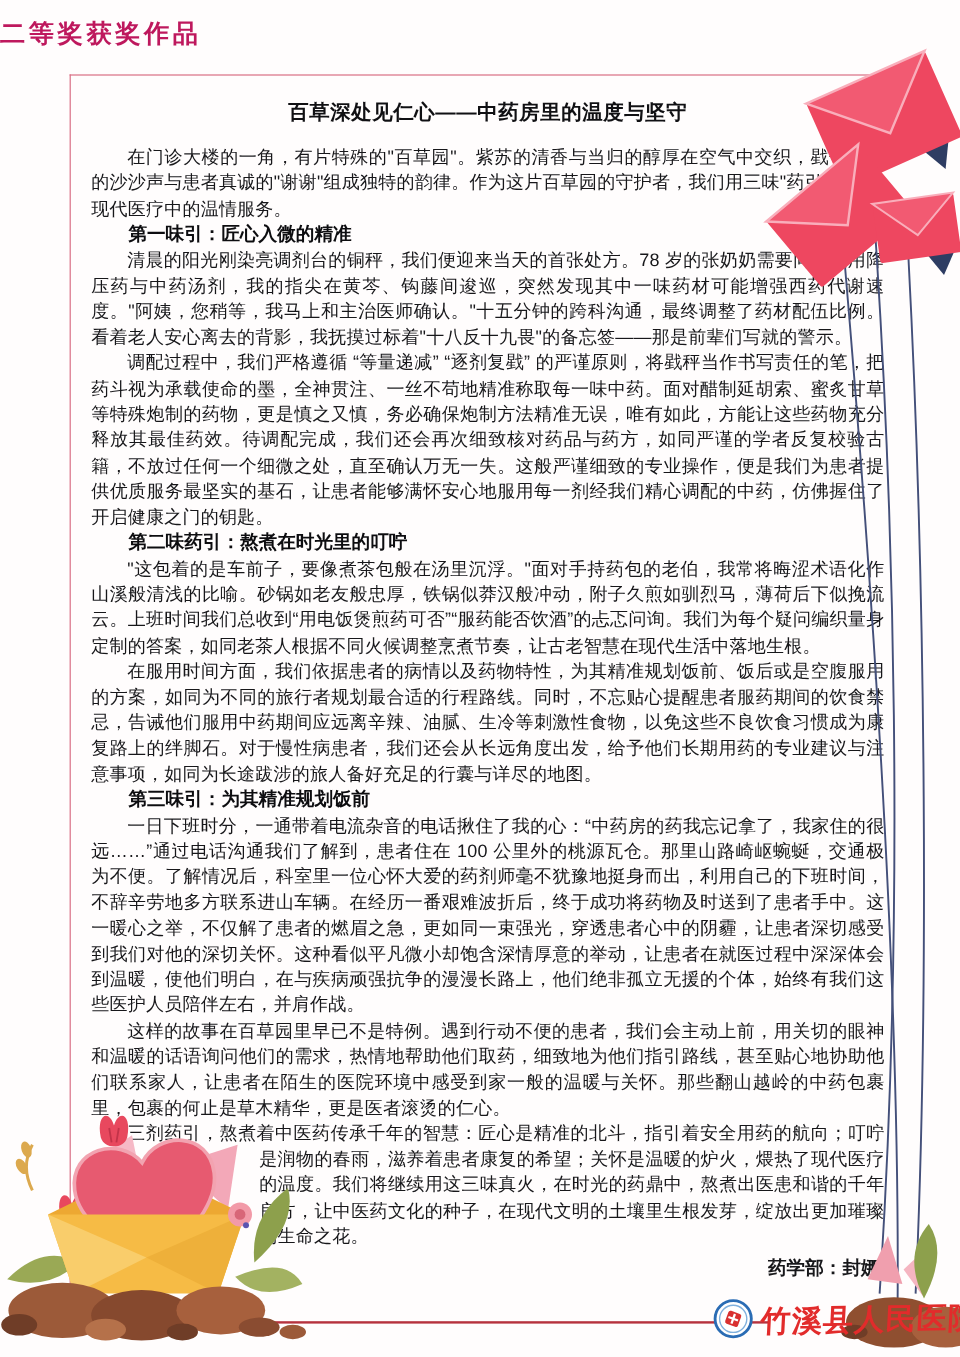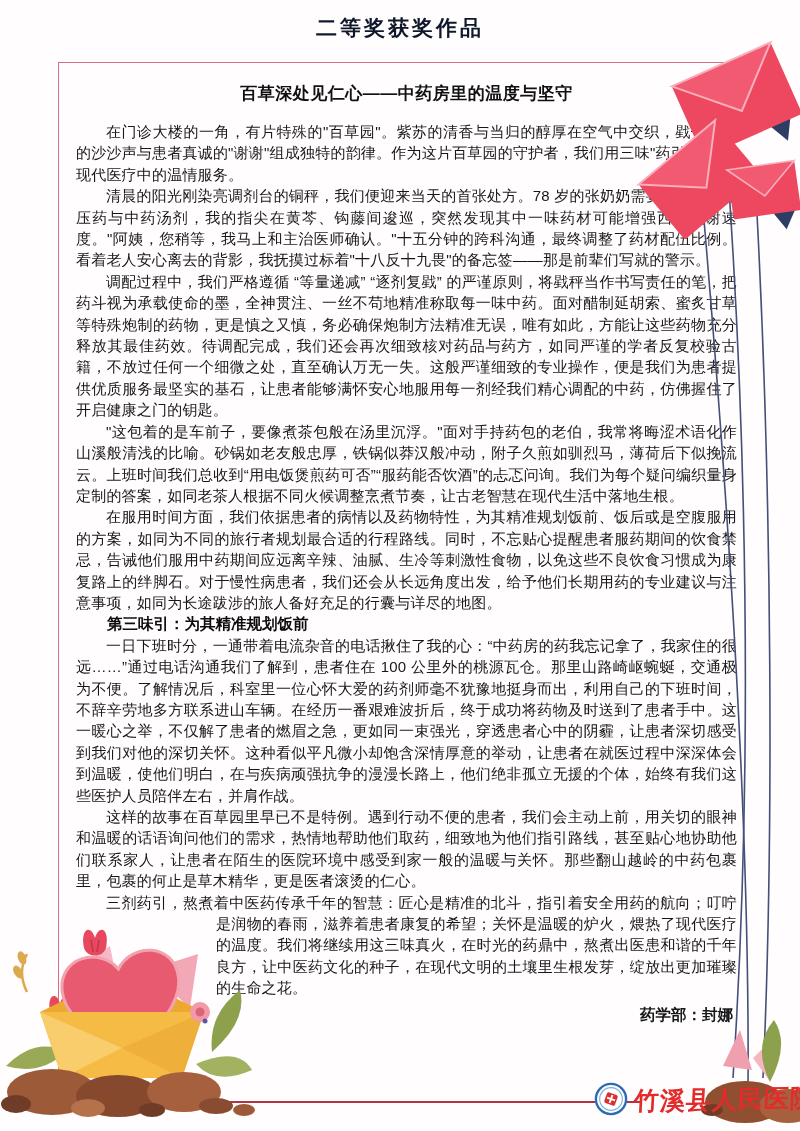--- a/index.html
+++ b/index.html
@@ -4,22 +4,22 @@
 <style>
   html,body{margin:0;padding:0;}
   body{
     width:800px;height:1131px;position:relative;overflow:hidden;
     background:#fffdfd;
     font-family:"Liberation Sans","DejaVu Sans",sans-serif;
     color:#17171a;
   }
   .award-banner{
     position:absolute;top:14px;left:0;width:100%;
-    text-align:center;font-size:21px;font-weight:bold;
-    letter-spacing:3px;color:#0f172a;
+    text-align:left;font-size:21px;font-weight:bold;
+    letter-spacing:3px;color:#be185d;
   }
   .paper{
     position:absolute;left:58px;top:62px;width:683px;height:1040px;
     border-top:1.5px solid #d96f85;border-left:1.5px solid #d96f85;
     background:transparent;z-index:1;
   }
   .content{
     position:absolute;left:76px;top:76px;width:661px;z-index:2;
   }
   .doc-title{
@@ -67,23 +67,25 @@
 
 <div class="paper"></div>
 
 <div class="bottom-line"></div>
 
 <div class="content">
   <div class="doc-title">百草深处见仁心——中药房里的温度与坚守</div>
 
   <p class="para">在门诊大楼的一角，有片特殊的"百草园"。紫苏的清香与当归的醇厚在空气中交织，戥子称药的沙沙声与患者真诚的"谢谢"组成独特的韵律。作为这片百草园的守护者，我们用三味"药引"熬制着现代医疗中的温情服务。</p>
 
+  <p class="sec-heading">第一味引：匠心入微的精准</p>
   <p class="para">清晨的阳光刚染亮调剂台的铜秤，我们便迎来当天的首张处方。78 岁的张奶奶需要同时服用降压药与中药汤剂，我的指尖在黄芩、钩藤间逡巡，突然发现其中一味药材可能增强西药代谢速度。"阿姨，您稍等，我马上和主治医师确认。"十五分钟的跨科沟通，最终调整了药材配伍比例。看着老人安心离去的背影，我抚摸过标着"十八反十九畏"的备忘签——那是前辈们写就的警示。</p>
   <p class="para">调配过程中，我们严格遵循 “等量递减” “逐剂复戥” 的严谨原则，将戥秤当作书写责任的笔，把药斗视为承载使命的墨，全神贯注、一丝不苟地精准称取每一味中药。面对醋制延胡索、蜜炙甘草等特殊炮制的药物，更是慎之又慎，务必确保炮制方法精准无误，唯有如此，方能让这些药物充分释放其最佳药效。待调配完成，我们还会再次细致核对药品与药方，如同严谨的学者反复校验古籍，不放过任何一个细微之处，直至确认万无一失。这般严谨细致的专业操作，便是我们为患者提供优质服务最坚实的基石，让患者能够满怀安心地服用每一剂经我们精心调配的中药，仿佛握住了开启健康之门的钥匙。</p>
 
+  <p class="sec-heading">第二味药引：熬煮在时光里的叮咛</p>
   <p class="para">"这包着的是车前子，要像煮茶包般在汤里沉浮。"面对手持药包的老伯，我常将晦涩术语化作山溪般清浅的比喻。砂锅如老友般忠厚，铁锅似莽汉般冲动，附子久煎如驯烈马，薄荷后下似挽流云。上班时间我们总收到“用电饭煲煎药可否”“服药能否饮酒”的忐忑问询。我们为每个疑问编织量身定制的答案，如同老茶人根据不同火候调整烹煮节奏，让古老智慧在现代生活中落地生根。</p>
   <p class="para">在服用时间方面，我们依据患者的病情以及药物特性，为其精准规划饭前、饭后或是空腹服用的方案，如同为不同的旅行者规划最合适的行程路线。同时，不忘贴心提醒患者服药期间的饮食禁忌，告诫他们服用中药期间应远离辛辣、油腻、生冷等刺激性食物，以免这些不良饮食习惯成为康复路上的绊脚石。对于慢性病患者，我们还会从长远角度出发，给予他们长期用药的专业建议与注意事项，如同为长途跋涉的旅人备好充足的行囊与详尽的地图。</p>
 
   <p class="sec-heading">第三味引：为其精准规划饭前</p>
   <p class="para">一日下班时分，一通带着电流杂音的电话揪住了我的心：“中药房的药我忘记拿了，我家住的很远……”通过电话沟通我们了解到，患者住在 100 公里外的桃源瓦仓。那里山路崎岖蜿蜒，交通极为不便。了解情况后，科室里一位心怀大爱的药剂师毫不犹豫地挺身而出，利用自己的下班时间，不辞辛劳地多方联系进山车辆。在经历一番艰难波折后，终于成功将药物及时送到了患者手中。这一暖心之举，不仅解了患者的燃眉之急，更如同一束强光，穿透患者心中的阴霾，让患者深切感受到我们对他的深切关怀。这种看似平凡微小却饱含深情厚意的举动，让患者在就医过程中深深体会到温暖，使他们明白，在与疾病顽强抗争的漫漫长路上，他们绝非孤立无援的个体，始终有我们这些医护人员陪伴左右，并肩作战。</p>
   <p class="para">这样的故事在百草园里早已不是特例。遇到行动不便的患者，我们会主动上前，用关切的眼神和温暖的话语询问他们的需求，热情地帮助他们取药，细致地为他们指引路线，甚至贴心地协助他们联系家人，让患者在陌生的医院环境中感受到家一般的温暖与关怀。那些翻山越岭的中药包裹里，包裹的何止是草木精华，更是医者滚烫的仁心。</p>
   <p class="para"><span class="wrap-spacer"></span><span>三剂药引，熬煮着中医药传承千年的智慧：匠心是精准的北斗，指引着安全用药的航向；叮咛是润物的春雨，滋养着患者康复的希望；关怀是温暖的炉火，煨热了现代医疗的温度。我们将继续用这三味真火，在时光的药鼎中，熬煮出医患和谐的千年良方，让中医药文化的种子，在现代文明的土壤里生根发芽，绽放出更加璀璨的生命之花。</span></p>
 
   <div class="signature">药学部：封娜</div>
 </div>

